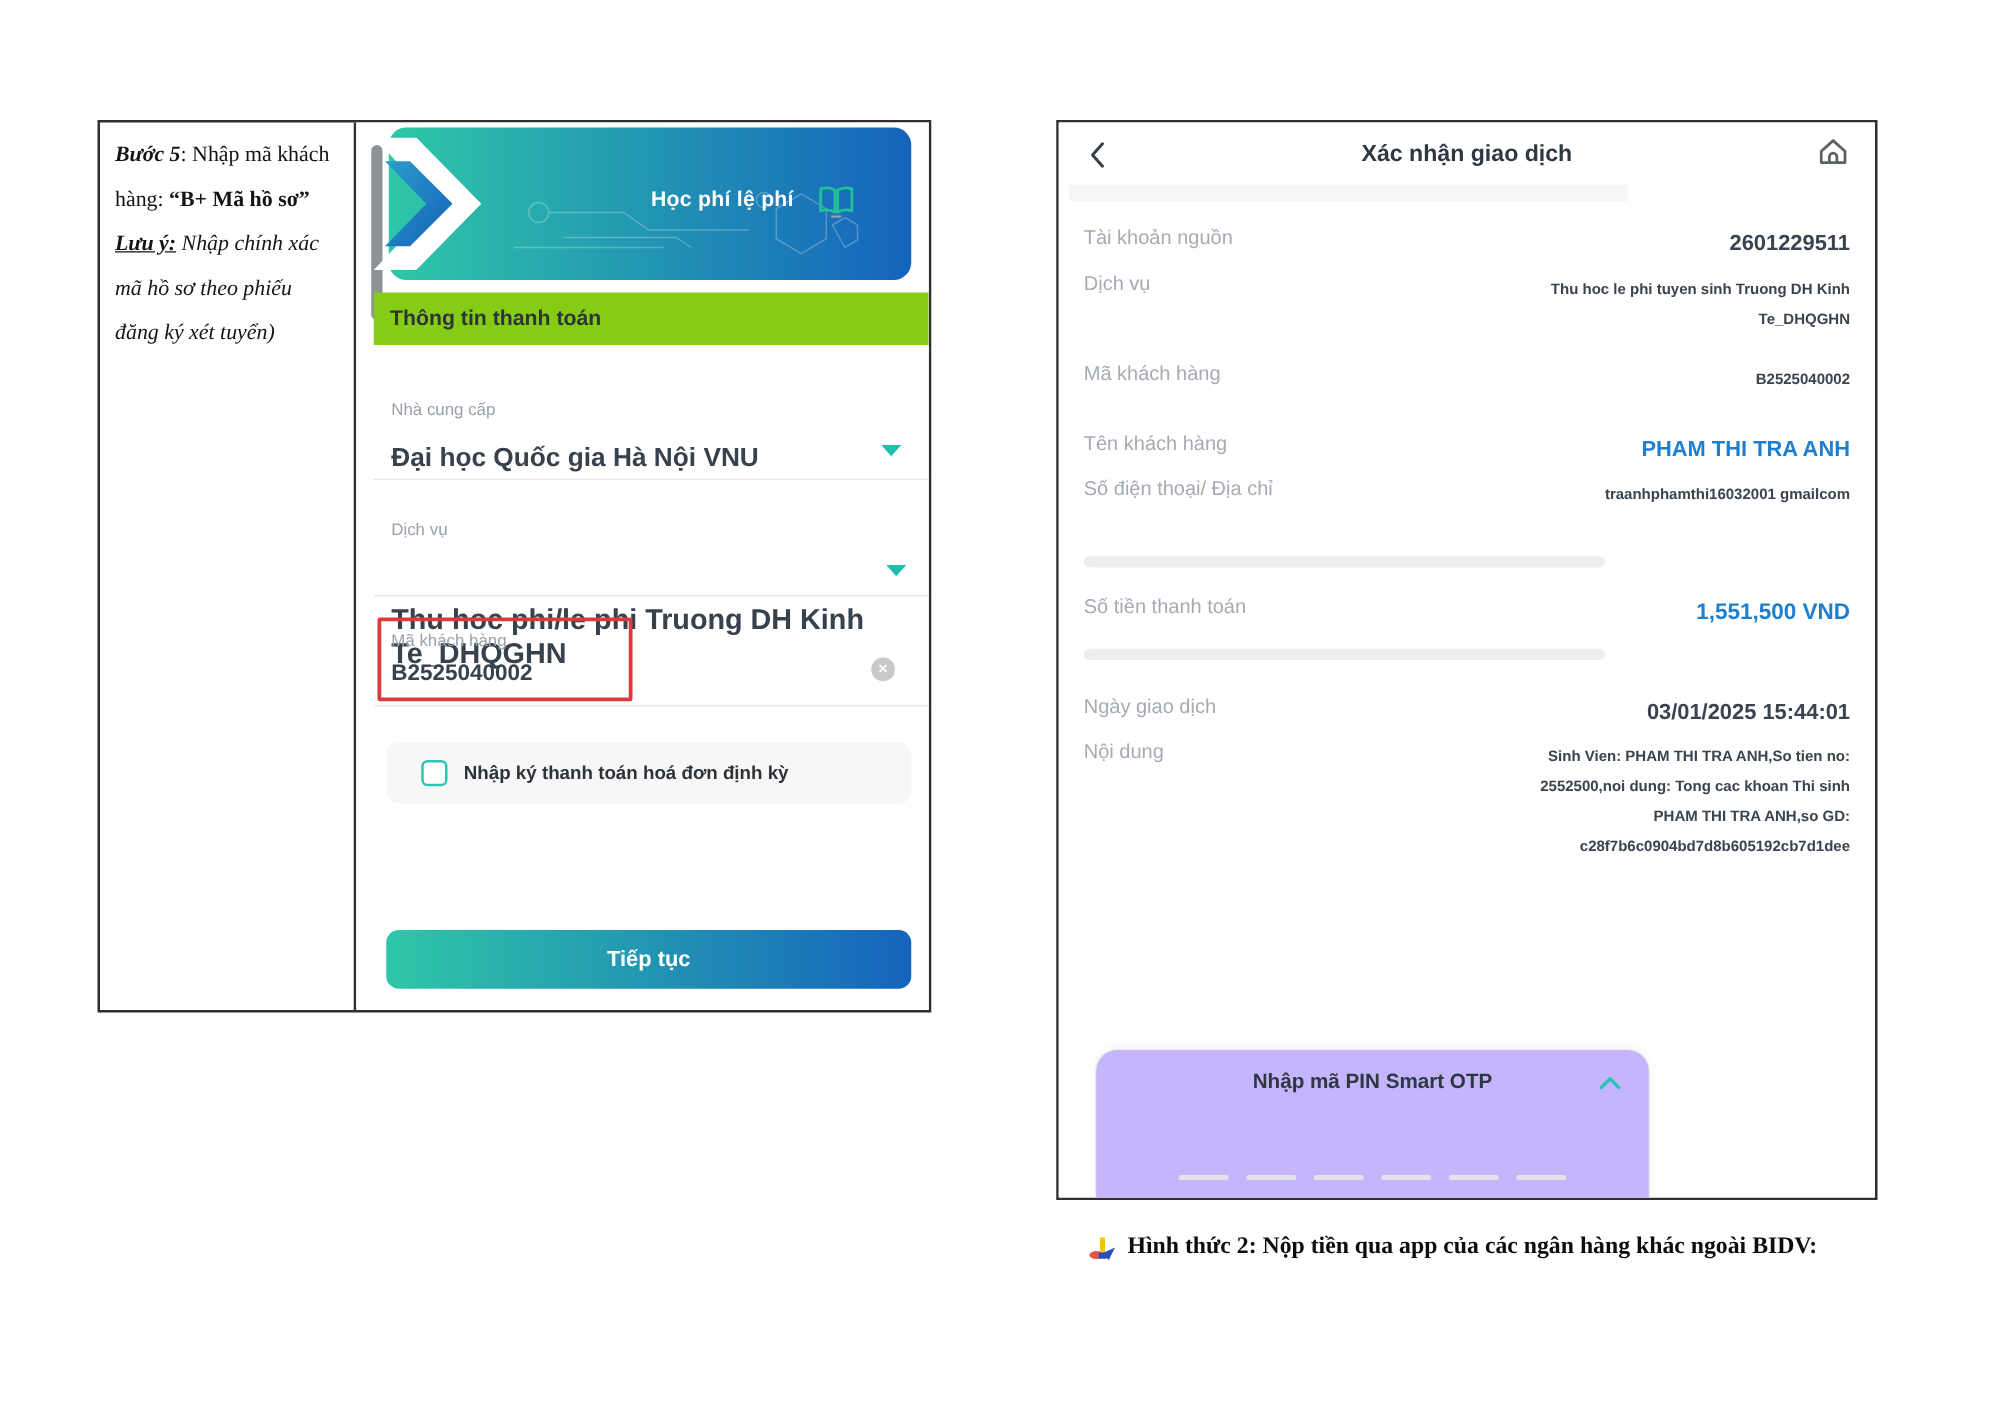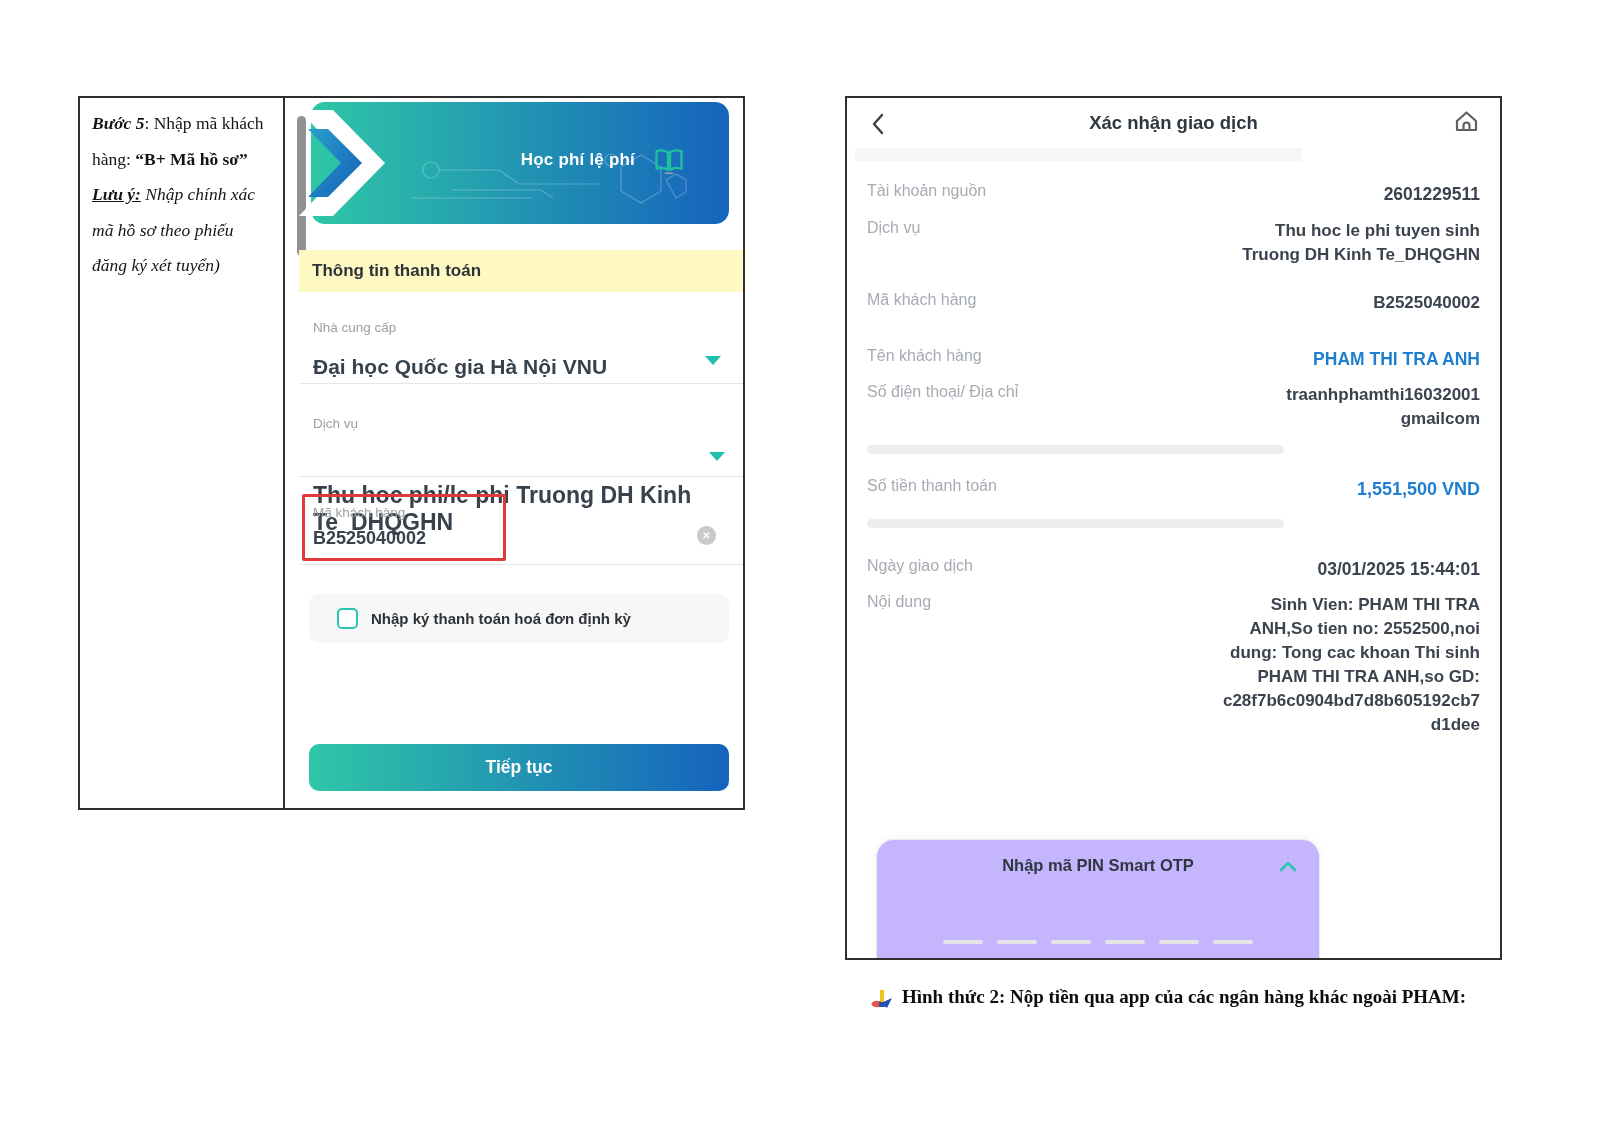--- a/index.html
+++ b/index.html
@@ -28,22 +28,22 @@
   
   .scrollbar { position:absolute; left:12px; top:18px; width:9px; height:140px;
     background:#8f9296; border-radius:5px; }
   .banner { position:absolute; left:26px; top:4px; width:418px; height:122px;
     border-radius:14px; background:linear-gradient(90deg,#2fc7a7,#1563bd); }
   .banner-deco { position:absolute; right:0; top:0; width:100%; height:100%; opacity:.25; }
   .banner-chevron { position:absolute; left:-12px; top:8px; width:92px; height:106px; }
   .banner-title { position:absolute; right:94px; top:48px; color:#fff; font-weight:bold;
     font-size:17px; letter-spacing:.2px; }
   .book-icon { position:absolute; right:44px; top:46px; width:32px; height:27px; }
-  .section-strip { position:absolute; left:14px; top:152px; width:444px; height:42px;
-    background:#fef9c3; }
+  .section-strip { position:absolute; left:14px; top:136px; width:444px; height:42px;
+    background:#84cc16; }
   .section-strip span { display:block; padding-left:13px; line-height:42px;
     font-weight:bold; font-size:17px; color:#2e3338; }
   .fld-label { position:absolute; font-size:13.5px; color:#9aa0a8; }
   .fld-value { position:absolute; font-weight:bold; color:#37424d; }
   .caret-down { position:absolute; width:0; height:0;
     border-left:8px solid transparent; border-right:8px solid transparent;
     border-top:9px solid #1fbfae; }
   .fld-line { position:absolute; left:14px; width:444px; height:1px; background:#e6e6e6; }
   .red-box { position:absolute; left:17px; top:396px; width:204px; height:67px;
     border:3px solid #de3a3c; border-radius:2px; }
@@ -64,21 +64,21 @@
   
   .app-header-title { position:absolute; left:0; top:14px; width:100%; text-align:center;
     font-weight:bold; font-size:18.5px; color:#2f3741; }
   .back-btn { position:absolute; left:24px; top:15px; width:14px; height:22px; }
   .home-btn { position:absolute; right:20px; top:11px; width:27px; height:25px; }
   .header-strip { position:absolute; left:8px; top:50px; width:447px; height:13px;
     background:#f6f6f7; }
   .info-row { position:absolute; left:0; width:100%; }
   .info-row .lbl { position:absolute; left:20px; top:0; font-size:16px; color:#a6abb3; }
   .info-row .val { position:absolute; right:20px; top:0; text-align:right;
-    font-weight:bold; font-size:17px; color:#3a434e; line-height:24px;
+    font-weight:bold; font-size:12px; color:#3a434e; line-height:24px;
     overflow-wrap:anywhere; }
   .val.blue { color:#1e7fd0; }
   .divider-bar { position:absolute; left:20px; width:417px; height:9px;
     background:#ededef; border-radius:5px; }
   .pin-card { position:absolute; left:29px; top:741px; width:444px; height:121px;
     background:#c4b5fd; border:1.5px solid #ececec; border-bottom:none;
     border-radius:18px 18px 0 0; box-shadow:0 -2px 8px rgba(0,0,0,.04); }
   .pin-title { position:absolute; left:0; top:16px; width:100%; text-align:center;
     font-weight:bold; font-size:16.5px; color:#2e3742; }
   .pin-chevron { position:absolute; right:22px; top:20px; width:18px; height:12px; }
@@ -238,16 +238,16 @@
     </div>
   </div>
 
   <div id="caption">
     <svg class="bullet" viewBox="0 0 24 24">
       <rect x="10" y="2" width="4" height="13" fill="#f0c419"></rect>
       <ellipse cx="7" cy="16" rx="5.5" ry="3.2" fill="#e2574c"></ellipse>
       <path d="M11 15 L22 10 L17 20 Z" fill="#2a4fb8"></path>
       <rect x="9" y="14" width="6" height="5" fill="#2a4fb8"></rect>
     </svg>
-    <span class="cap-text">Hình thức 2: Nộp tiền qua app của các ngân hàng khác ngoài PHAM:</span>
+    <span class="cap-text">Hình thức 2: Nộp tiền qua app của các ngân hàng khác ngoài BIDV:</span>
   </div>
 
 </div>
 
 </body></html>

